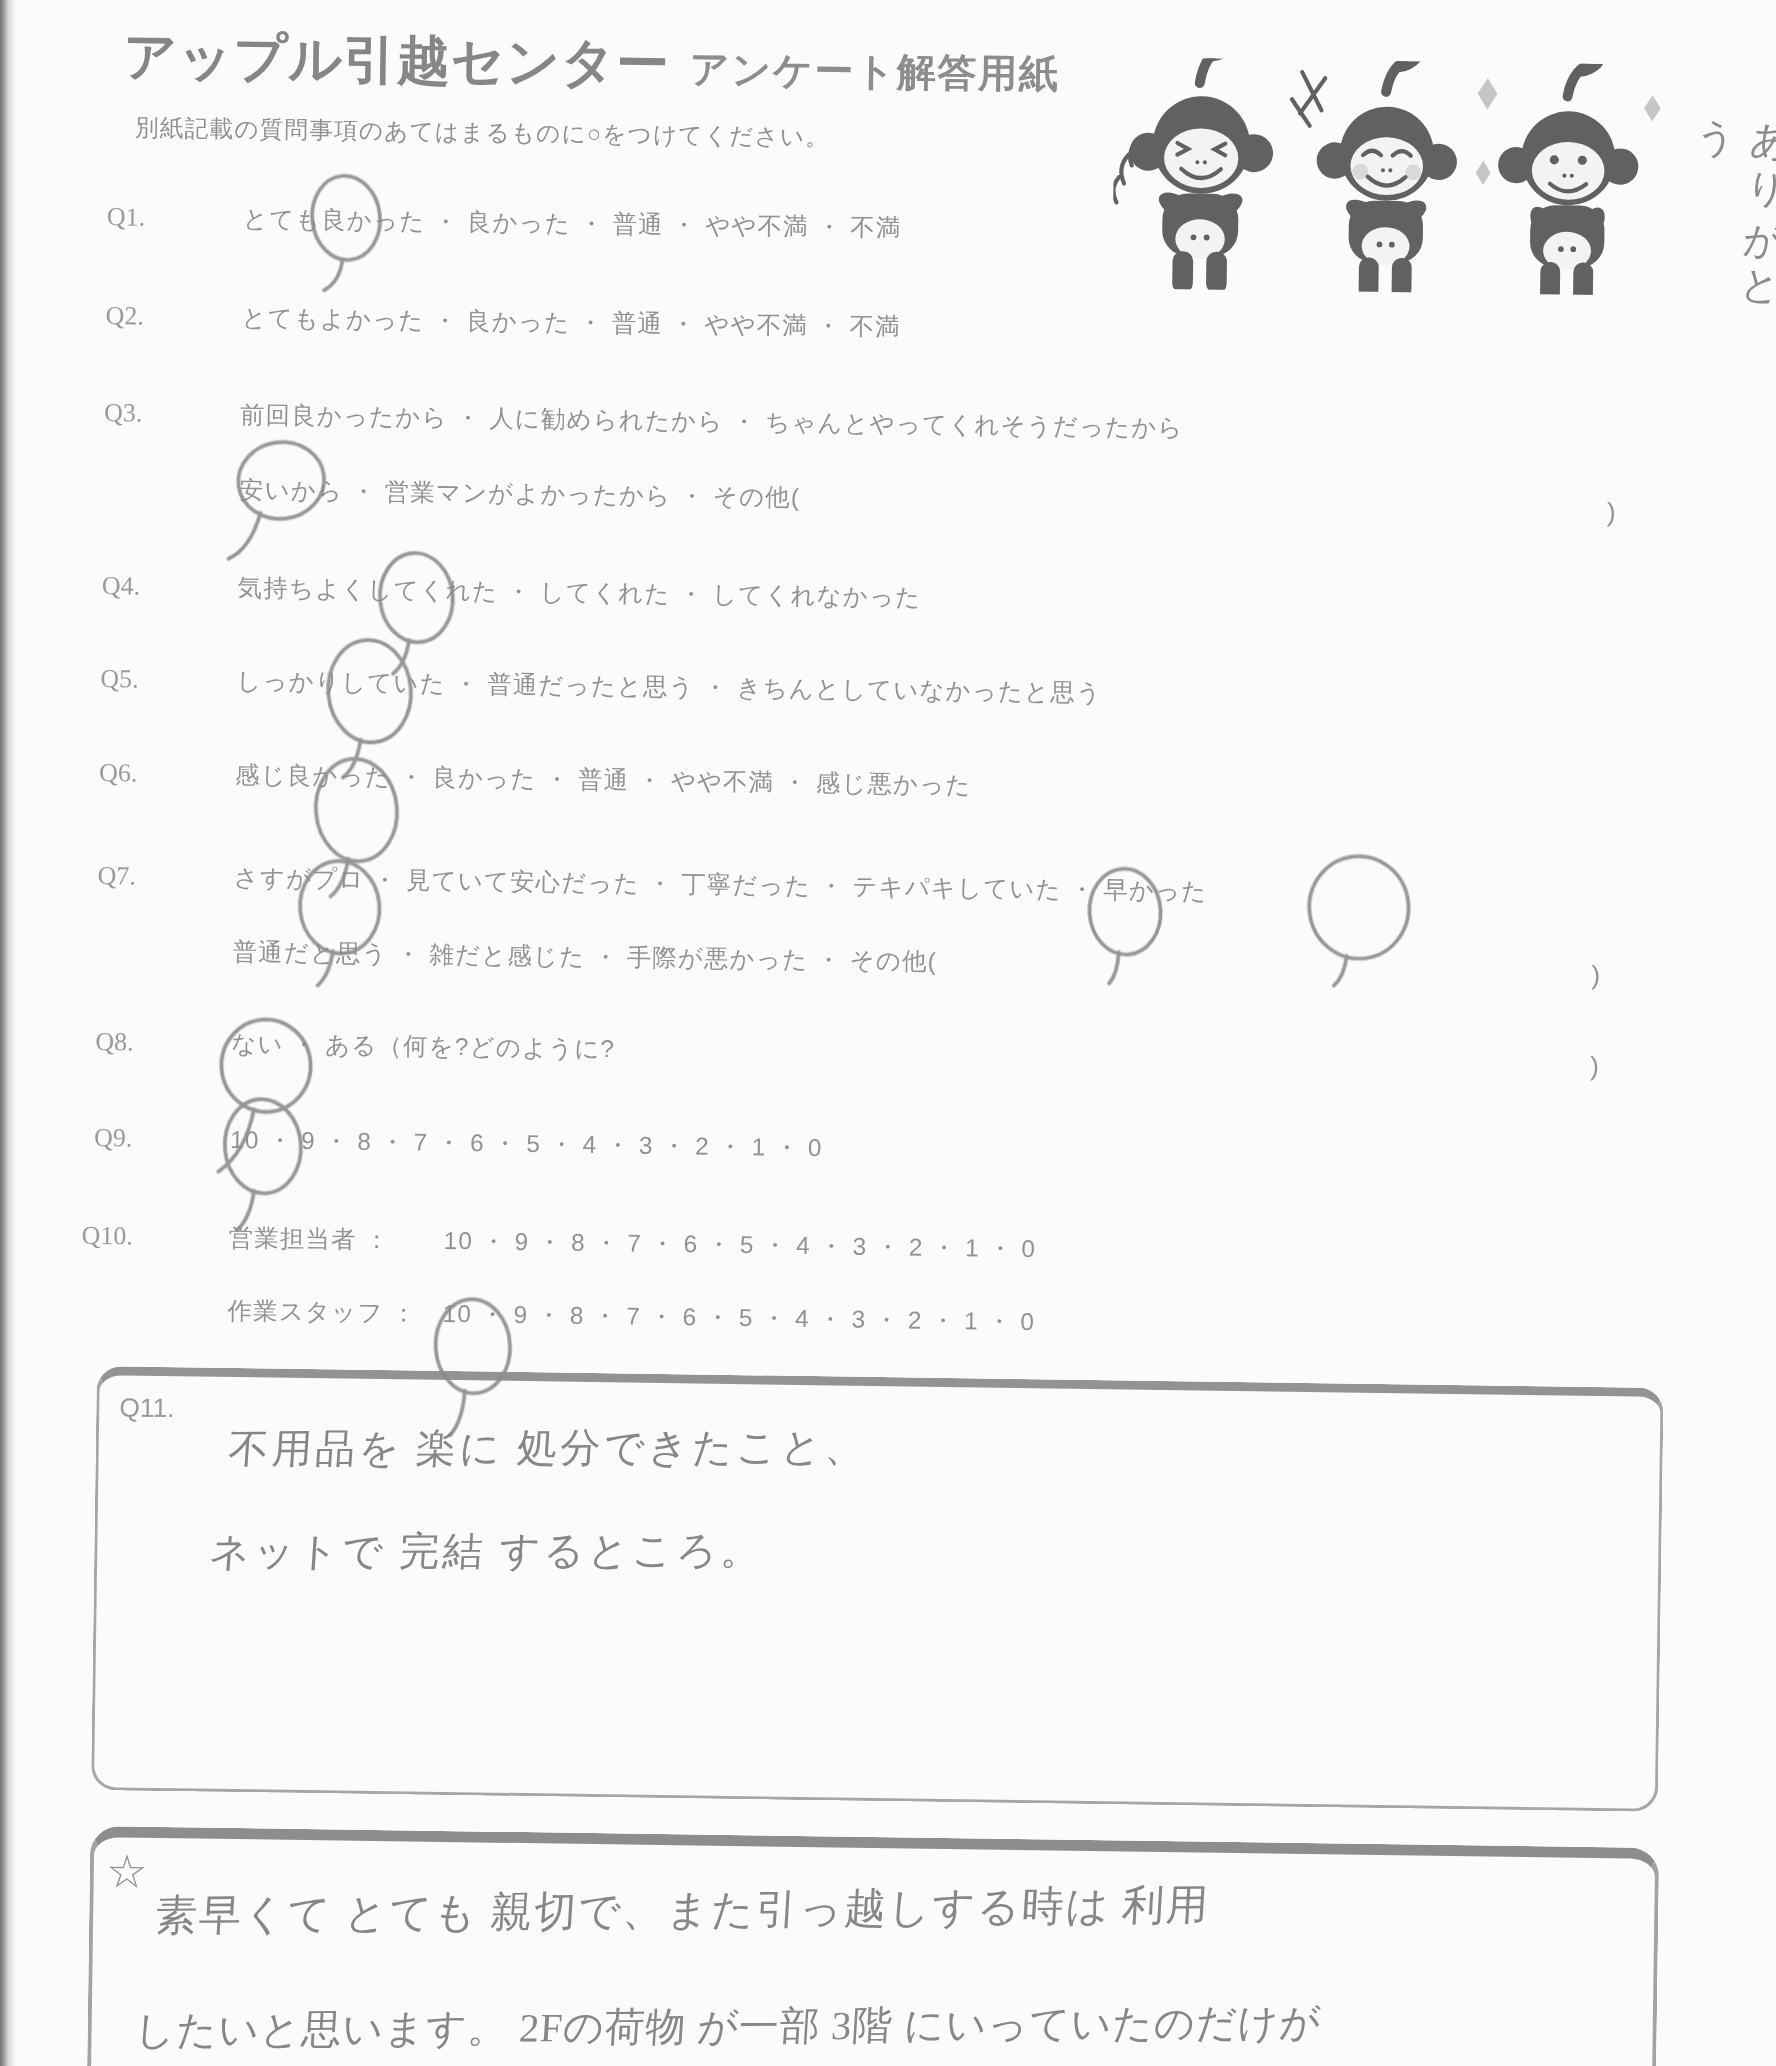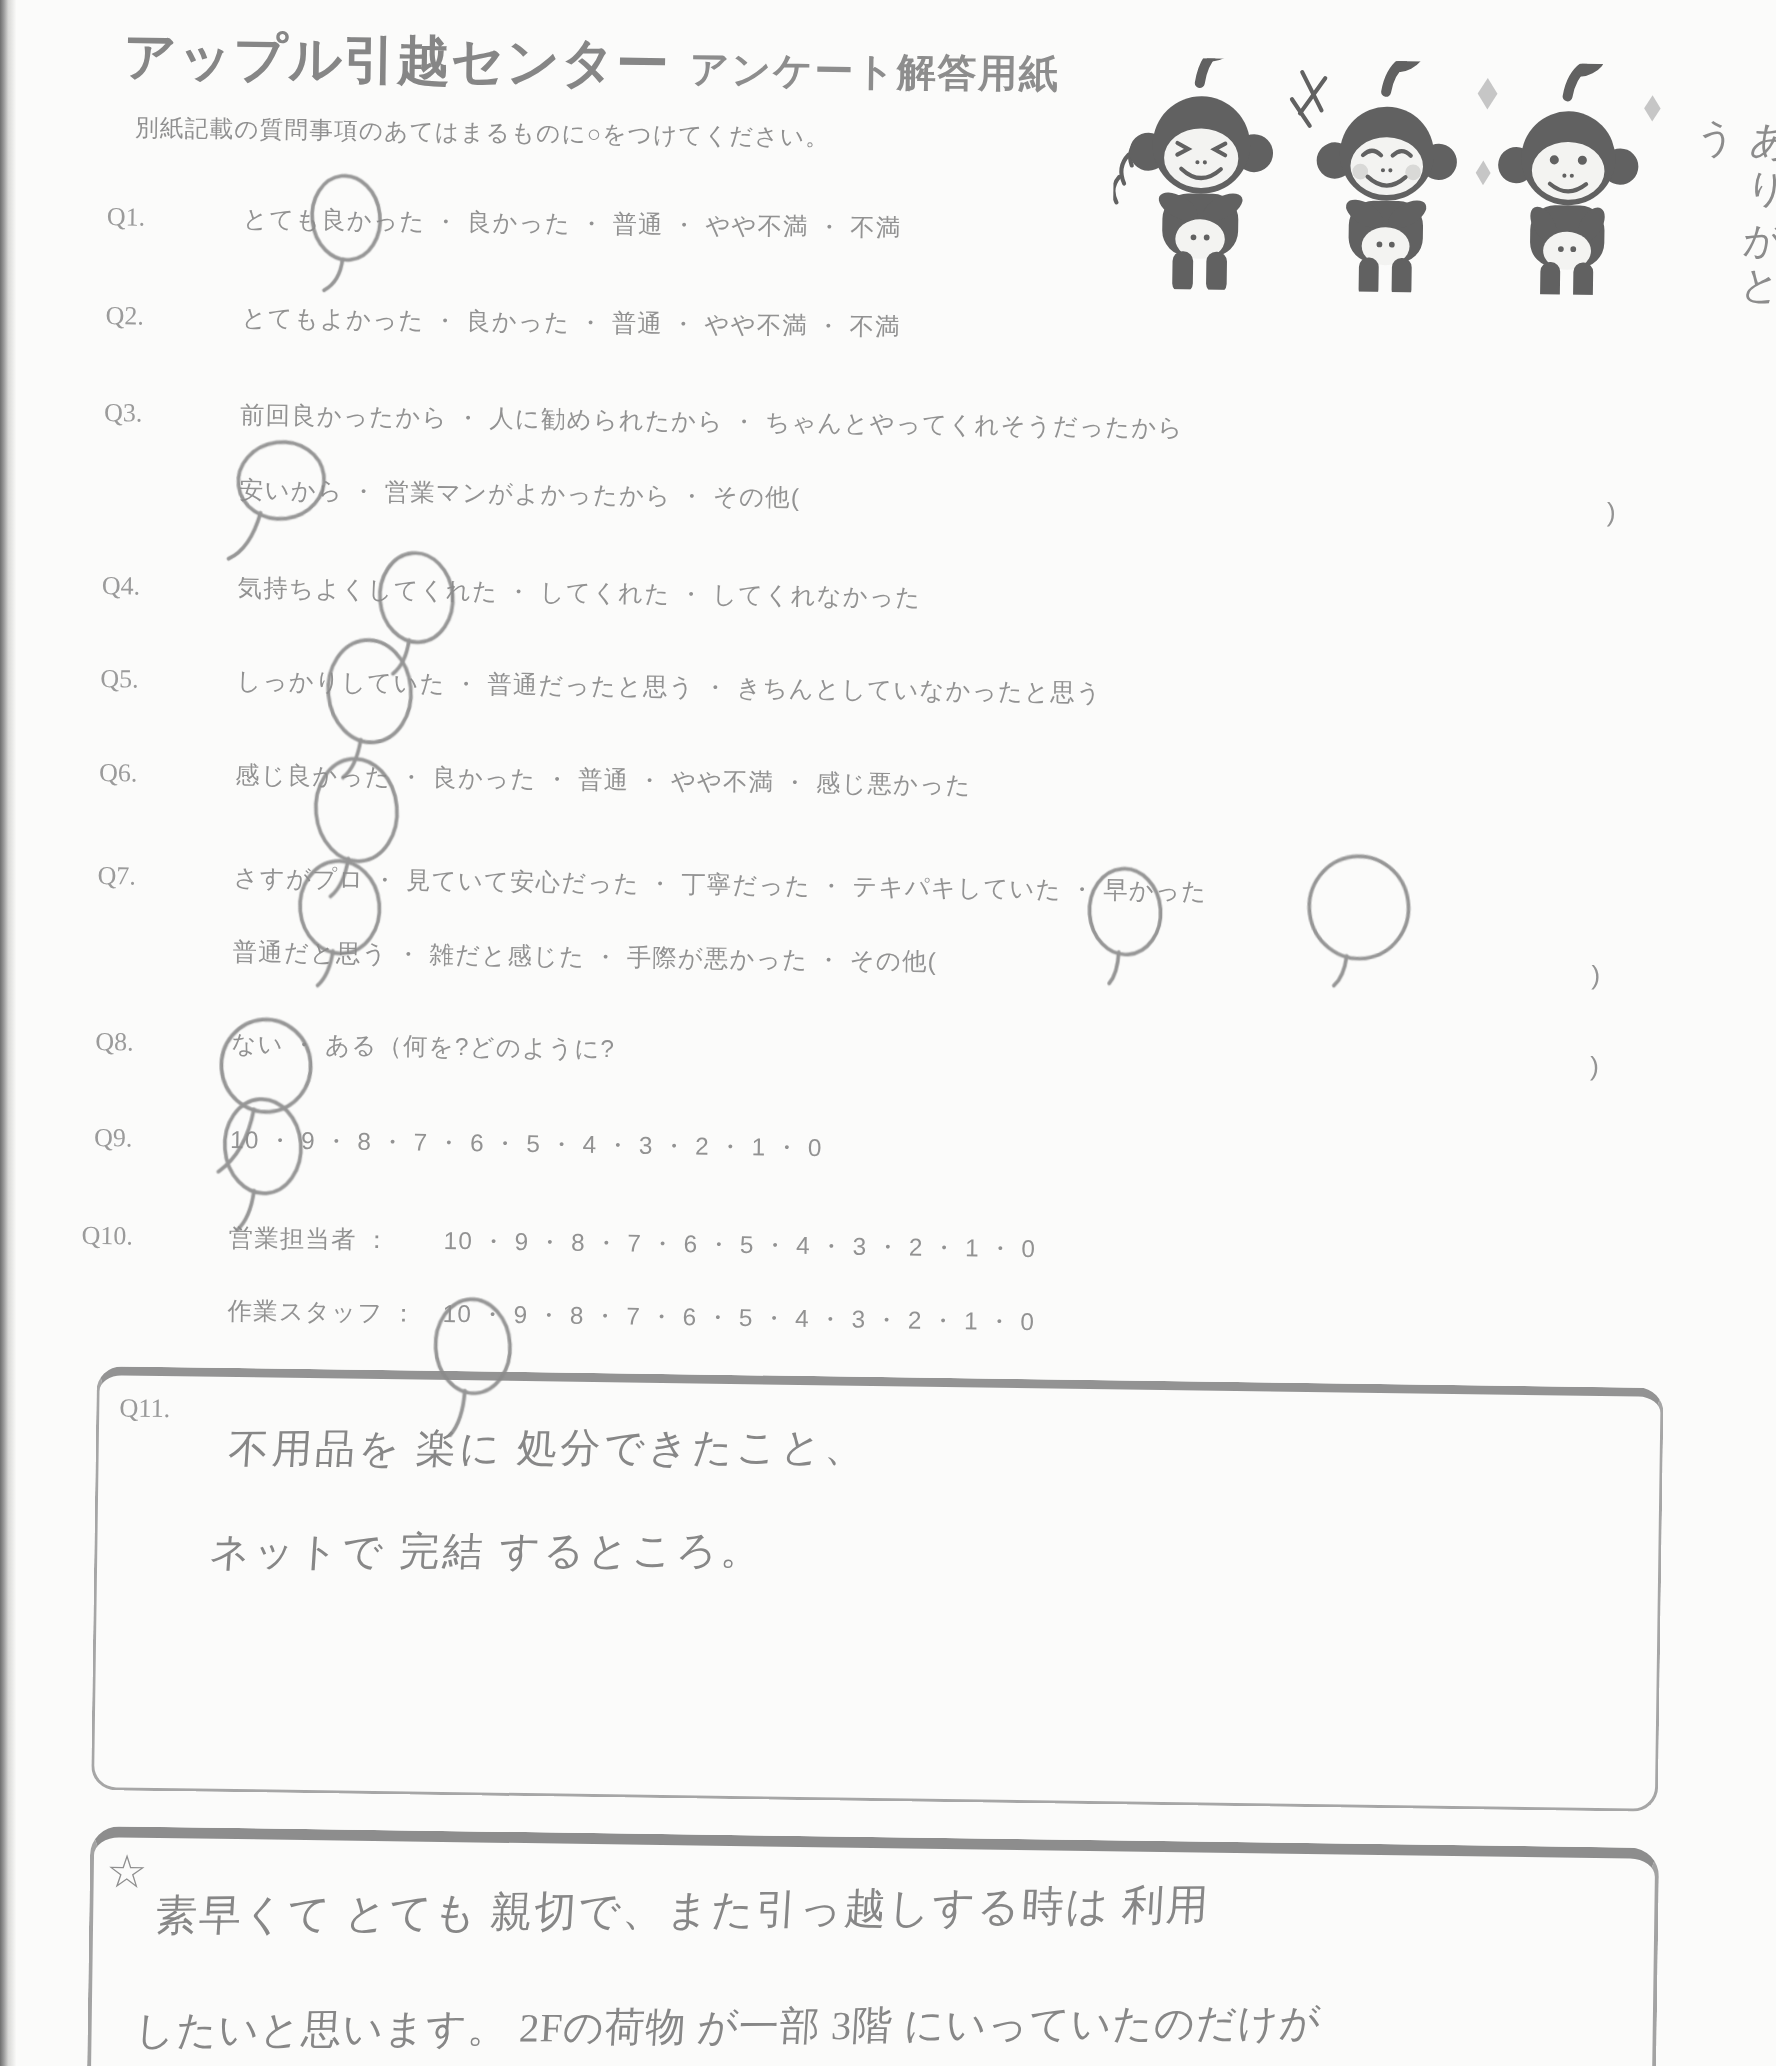--- a/index.html
+++ b/index.html
@@ -33,21 +33,21 @@
   .answer-box{
     position:absolute; left:116px; width:1561px;
     border:3.7px solid #a6a6a6; border-top:9px solid #939393;
     border-radius:25px; background:transparent;
   }
   .star-box{
     position:absolute; left:116px; width:1561px;
     border:4.1px solid #a3a3a3; border-top:11.6px solid #8d8d8d;
     border-radius:29px;
   }
-  .boxlabel{position:absolute; font-family:Liberation Serif, serif; font-size:26.4px; color:#9a9a9a;}
+  .boxlabel{position:absolute; font-family:Liberation Sans, sans-serif; font-size:26.4px; color:#9a9a9a;}
   .hw{
     position:absolute; font-family:"Liberation Serif","DejaVu Serif",serif;
     color:#878787; white-space:nowrap;
   }
   .star-glyph{position:absolute; font-size:46px; color:#8f8f8f;}
   
   .mascots{position:absolute; left:1116px; top:54px;}
   .thanks{
     position:absolute; left:1687px; top:81px; height:231px;
     writing-mode:vertical-rl; text-orientation:upright;

